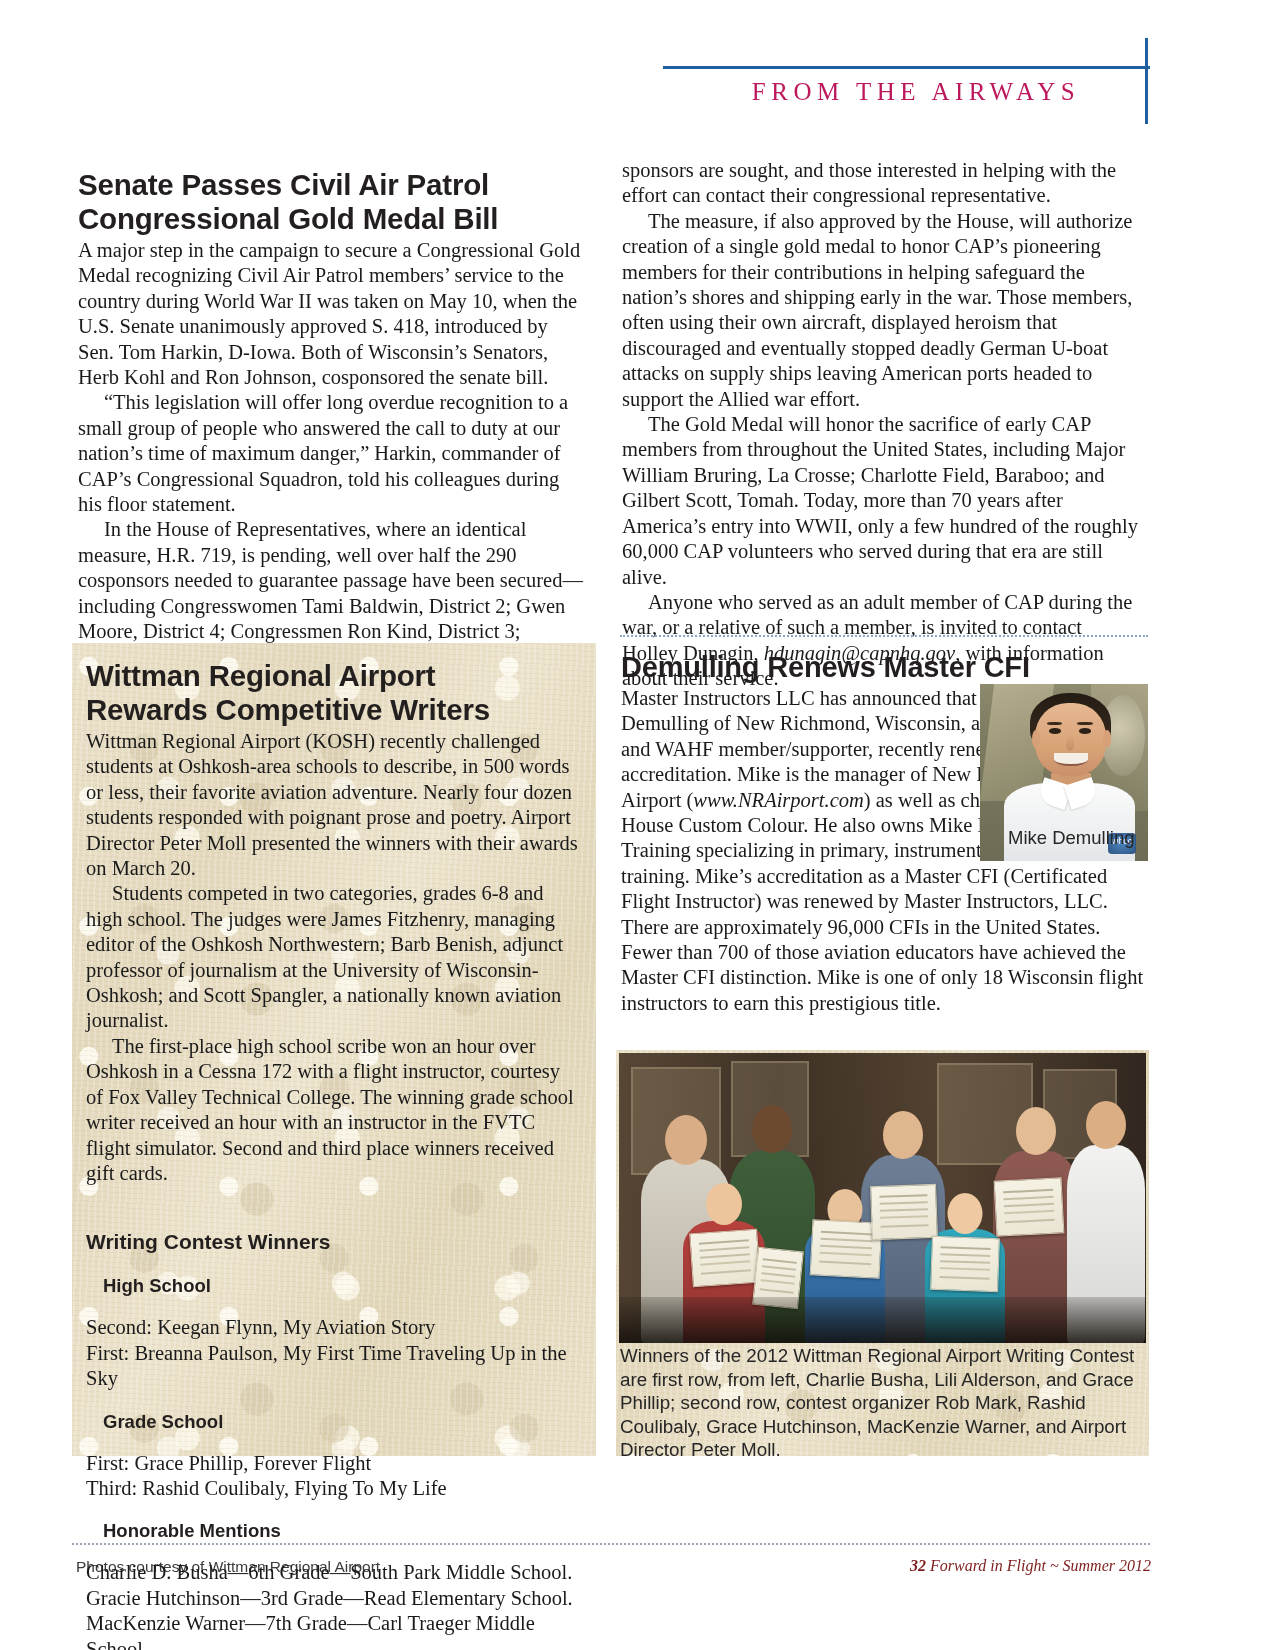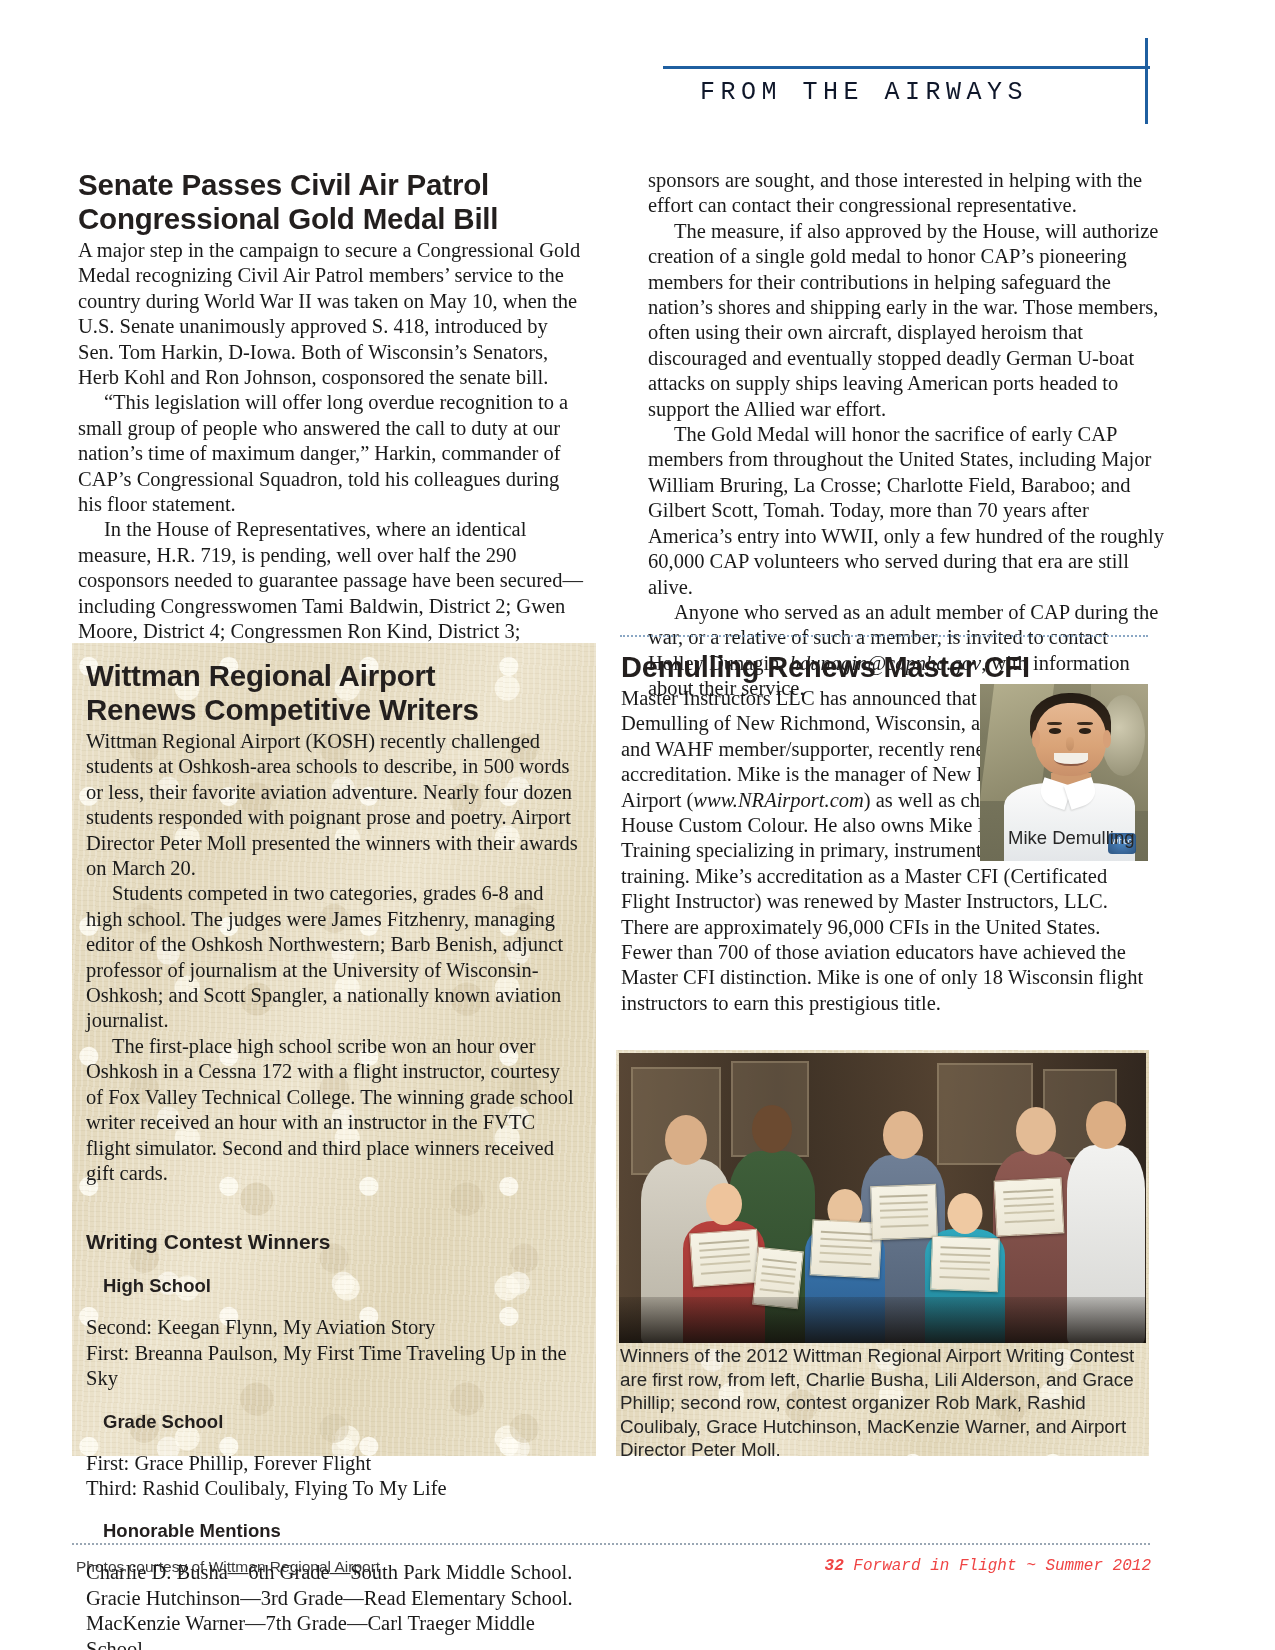--- a/index.html
+++ b/index.html
@@ -35,25 +35,25 @@
     top: 38px;
     width: 3px;
     height: 86px;
     background: #1f5fa0;
   }
   .runhead-text {
     position: absolute;
     left: 700px;
     top: 78px;
     width: 432px;
-    text-align: left;
-    font-family: Liberation Mono, monospace;
+    text-align: center;
+    font-family: Liberation Serif, serif;
     font-size: 25px;
     letter-spacing: 5.5px;
-    color: #0f172a;
+    color: #be185d;
     white-space: nowrap;
   }
 
   
   .col {
     position: absolute;
   }
   h2.hl {
     margin: 0 0 2px 0;
     font-family: "Liberation Sans", sans-serif;
@@ -265,23 +265,23 @@
     left: 76px;
     top: 1558px;
     font-family: "Liberation Sans", sans-serif;
     font-size: 15.5px;
     color: #3a3a3a;
   }
   .footer-right {
     position: absolute;
     right: 124px;
     top: 1557px;
-    font-family: Liberation Mono, monospace;
+    font-family: Liberation Serif, serif;
     font-size: 16px;
-    color: #ef4444;
+    color: #7f1d1d;
     white-space: nowrap;
   }
   .footer-right .pg { font-weight: bold; font-style: italic; }
   .footer-right .ttl { font-style: italic; }
 </style>
 </head>
 <body>
 
 <div class="page">
 
@@ -292,32 +292,32 @@
   <div class="col" style="left:78px; top:168px; width:510px;">
     <h2 class="hl">
       <span>Senate Passes Civil Air Patrol</span><br>
       <span>Congressional Gold Medal Bill</span>
     </h2>
     <p class="body">A major step in the campaign to secure a Congressional Gold Medal recognizing Civil Air Patrol members’ service to the country during World War II was taken on May 10, when the U.S. Senate unanimously approved S. 418, introduced by Sen. Tom Harkin, D-Iowa. Both of Wisconsin’s Senators, Herb Kohl and Ron Johnson, cosponsored the senate bill.</p>
     <p class="body ind">“This legislation will offer long overdue recognition to a small group of people who answered the call to duty at our nation’s time of maximum danger,” Harkin, commander of CAP’s Congressional Squadron, told his colleagues during his floor statement.</p>
     <p class="body ind">In the House of Representatives, where an identical measure, H.R. 719, is pending, well over half the 290 cosponsors needed to guarantee passage have been secured—including Congresswomen Tami Baldwin, District 2; Gwen Moore, District 4; Congressmen Ron Kind, District 3; Thomas Petri, District 6; Sean Duffy, District 7; and Reid Ribble, District 8. Additional co-</p>
   </div>
 
-  <div class="col" style="left:622px; top:168px; width:517px;margin-left:26px;">
+  <div class="col" style="left:622px; top:158px; width:517px;">
     <p class="body">sponsors are sought, and those interested in helping with the effort can contact their congressional representative.</p>
     <p class="body ind">The measure, if also approved by the House, will authorize creation of a single gold medal to honor CAP’s pioneering members for their contributions in helping safeguard the nation’s shores and shipping early in the war. Those members, often using their own aircraft, displayed heroism that discouraged and eventually stopped deadly German U-boat attacks on supply ships leaving American ports headed to support the Allied war effort.</p>
     <p class="body ind">The Gold Medal will honor the sacrifice of early CAP members from throughout the United States, including Major William Bruring, La Crosse; Charlotte Field, Baraboo; and Gilbert Scott, Tomah. Today, more than 70 years after America’s entry into WWII, only a few hundred of the roughly 60,000 CAP volunteers who served during that era are still alive.</p>
     <p class="body ind"><span>Anyone who served as an adult member of CAP during the war, or a relative of such a member, is invited to contact Holley Dunagin, </span><span class="ital">hdunagin@capnhq.gov</span><span>, with information about their service.</span></p>
   </div>
 
   <div class="beige" style="left:72px; top:643px; width:524px; height:813px;">
     <div style="padding:16px 18px 0 14px;">
       <h2 class="hl">
         <span>Wittman Regional Airport</span><br>
-        <span>Renews Competitive Writers</span>
+        <span>Rewards Competitive Writers</span>
       </h2>
       <p class="body">Wittman Regional Airport (KOSH) recently challenged students at Oshkosh-area schools to describe, in 500 words or less, their favorite aviation adventure. Nearly four dozen students responded with poignant prose and poetry. Airport Director Peter Moll presented the winners with their awards on March 20.</p>
       <p class="body ind">Students competed in two categories, grades 6-8 and high school. The judges were James Fitzhenry, managing editor of the Oshkosh Northwestern; Barb Benish, adjunct professor of journalism at the University of Wisconsin-Oshkosh; and Scott Spangler, a nationally known aviation journalist.</p>
       <p class="body ind">The first-place high school scribe won an hour over Oshkosh in a Cessna 172 with a flight instructor, courtesy of Fox Valley Technical College. The winning grade school writer received an hour with an instructor in the FVTC flight simulator. Second and third place winners received gift cards.</p>
 
       <h3 class="sub" style="margin-top:42px;">Writing Contest Winners</h3>
 
       <h4 class="subsm">High School</h4>
       <div class="winline">Second: Keegan Flynn, My Aviation Story</div>
       <div class="winline">First: Breanna Paulson, My First Time Traveling Up in the Sky</div>

